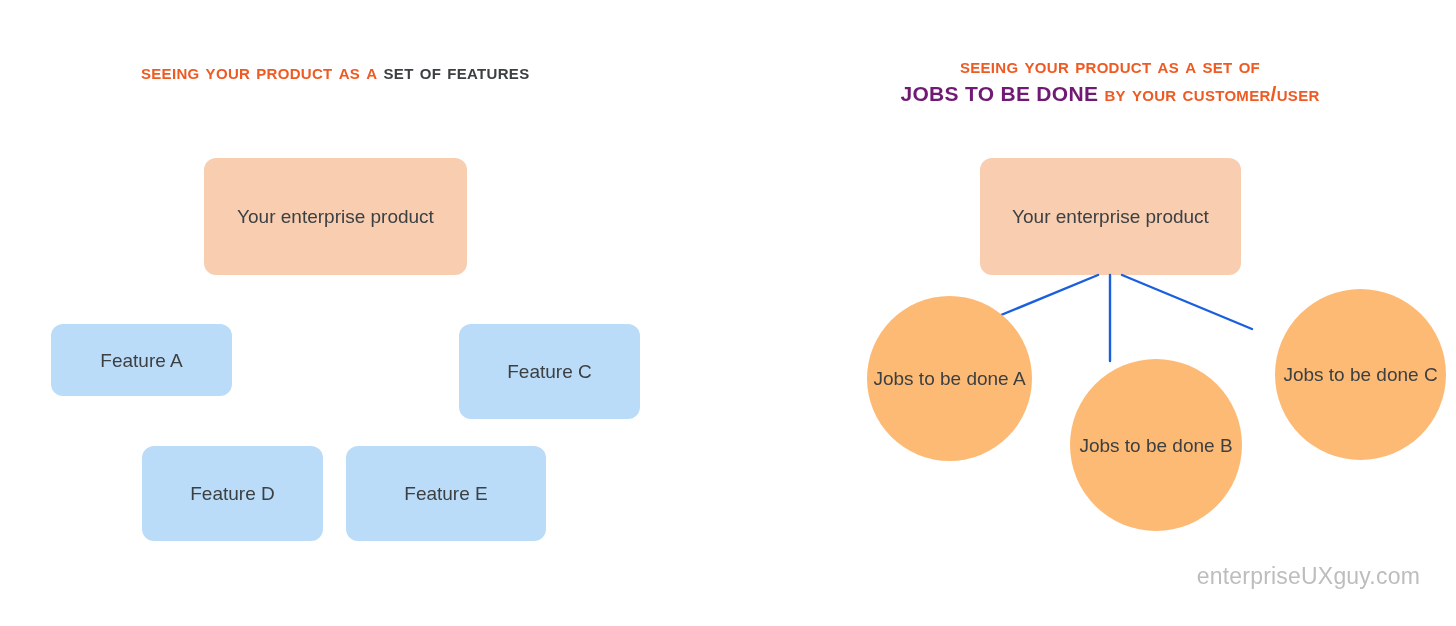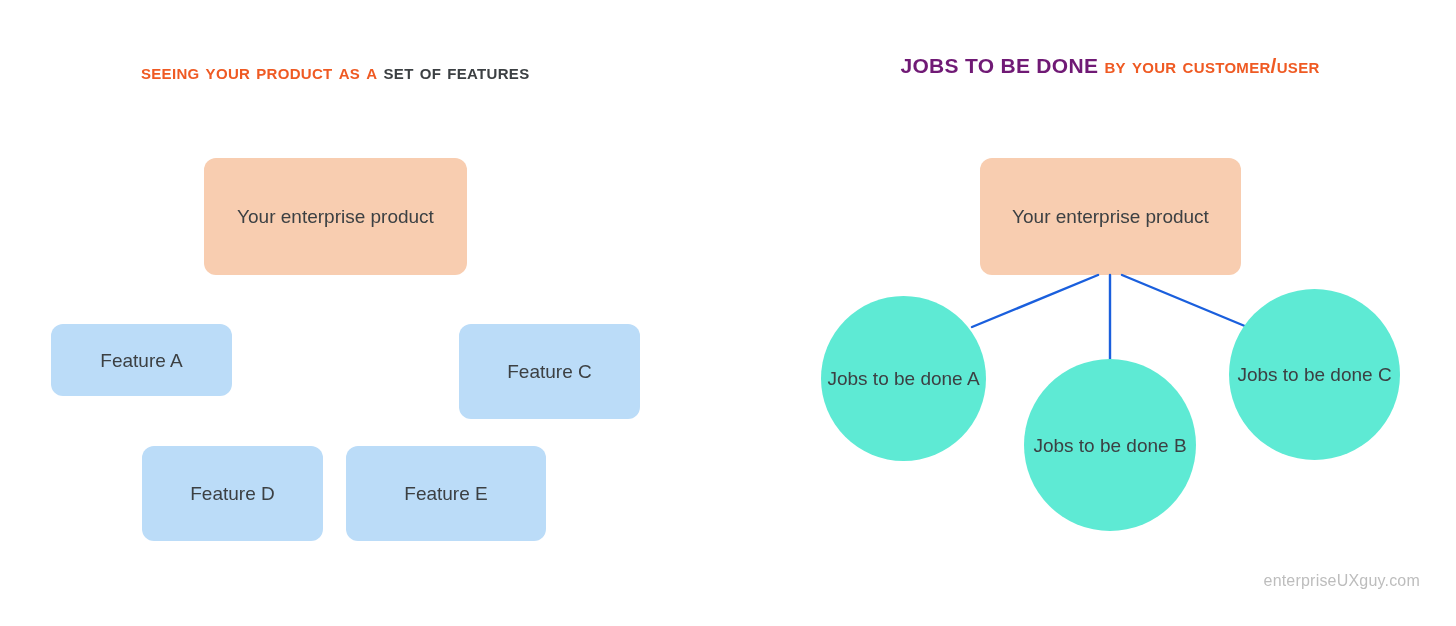--- a/index.html
+++ b/index.html
@@ -76,29 +76,30 @@
     line-height: 27px;
     color: #3c4043;
     box-sizing: border-box;
   }
   .node-box.peach { background: #f8cdb0; }
   .node-box.blue  { background: #bbdcf8; }
 
   .circle {
     position: absolute;
     border-radius: 50%;
-    background: #5eead4;
+    background: #fdba74;
     display: flex;
     align-items: center;
     justify-content: center;
     text-align: center;
     font-size: 19px;
     line-height: 27px;
     color: #3c4043;
     box-sizing: border-box;
+    margin-left: 46px;
   }
 
   
   #product-box-left { left: 204px;  top: 158px; width: 263px; height: 117px; }
 
   #feature-a { left: 51px;  top: 324px; width: 181px; height: 72px; }
   #feature-b { left: 255px; top: 324px; width: 181px; height: 95px; }
   #feature-c { left: 459px; top: 324px; width: 181px; height: 95px; }
   #feature-d { left: 142px; top: 446px; width: 181px; height: 95px; }
   #feature-e { left: 346px; top: 446px; width: 200px; height: 95px; }
@@ -117,21 +118,21 @@
 
   #jtbd-a { left: 821px;  top: 296px; width: 165px; height: 165px; }
   #jtbd-b { left: 1024px; top: 359px; width: 172px; height: 172px; }
   #jtbd-c { left: 1229px; top: 289px; width: 171px; height: 171px; }
 
   
   #footer-watermark {
     position: absolute;
     right: 36px;
     bottom: 36px;
-    font-size: 16px;
+    font-size: 23px;
     color: #bdbdbd;
     letter-spacing: 0.2px;
     white-space: nowrap;
     margin-left: 8px;
   }
 </style>
 </head>
 <body>
 
 <div class="stage">
@@ -153,20 +154,23 @@
   </div>
   <div class="node-box blue" id="feature-d">
     <span>Feature D</span>
   </div>
   <div class="node-box blue" id="feature-e">
     <span>Feature E</span>
   </div>
 
   <div class="title" id="title-right">
     <span class="line">
+      <span class="oc">Seeing your product as a set of</span>
+    </span>
+    <span class="line">
       <span class="dk-caps">JOBS TO BE DONE</span>
       <span class="oc">by your customer/user</span>
     </span>
   </div>
 
   <div class="node-box peach" id="product-box-right">
     <span>Your enterprise product</span>
   </div>
 
   <svg id="connector-svg" viewBox="0 0 620 130">

